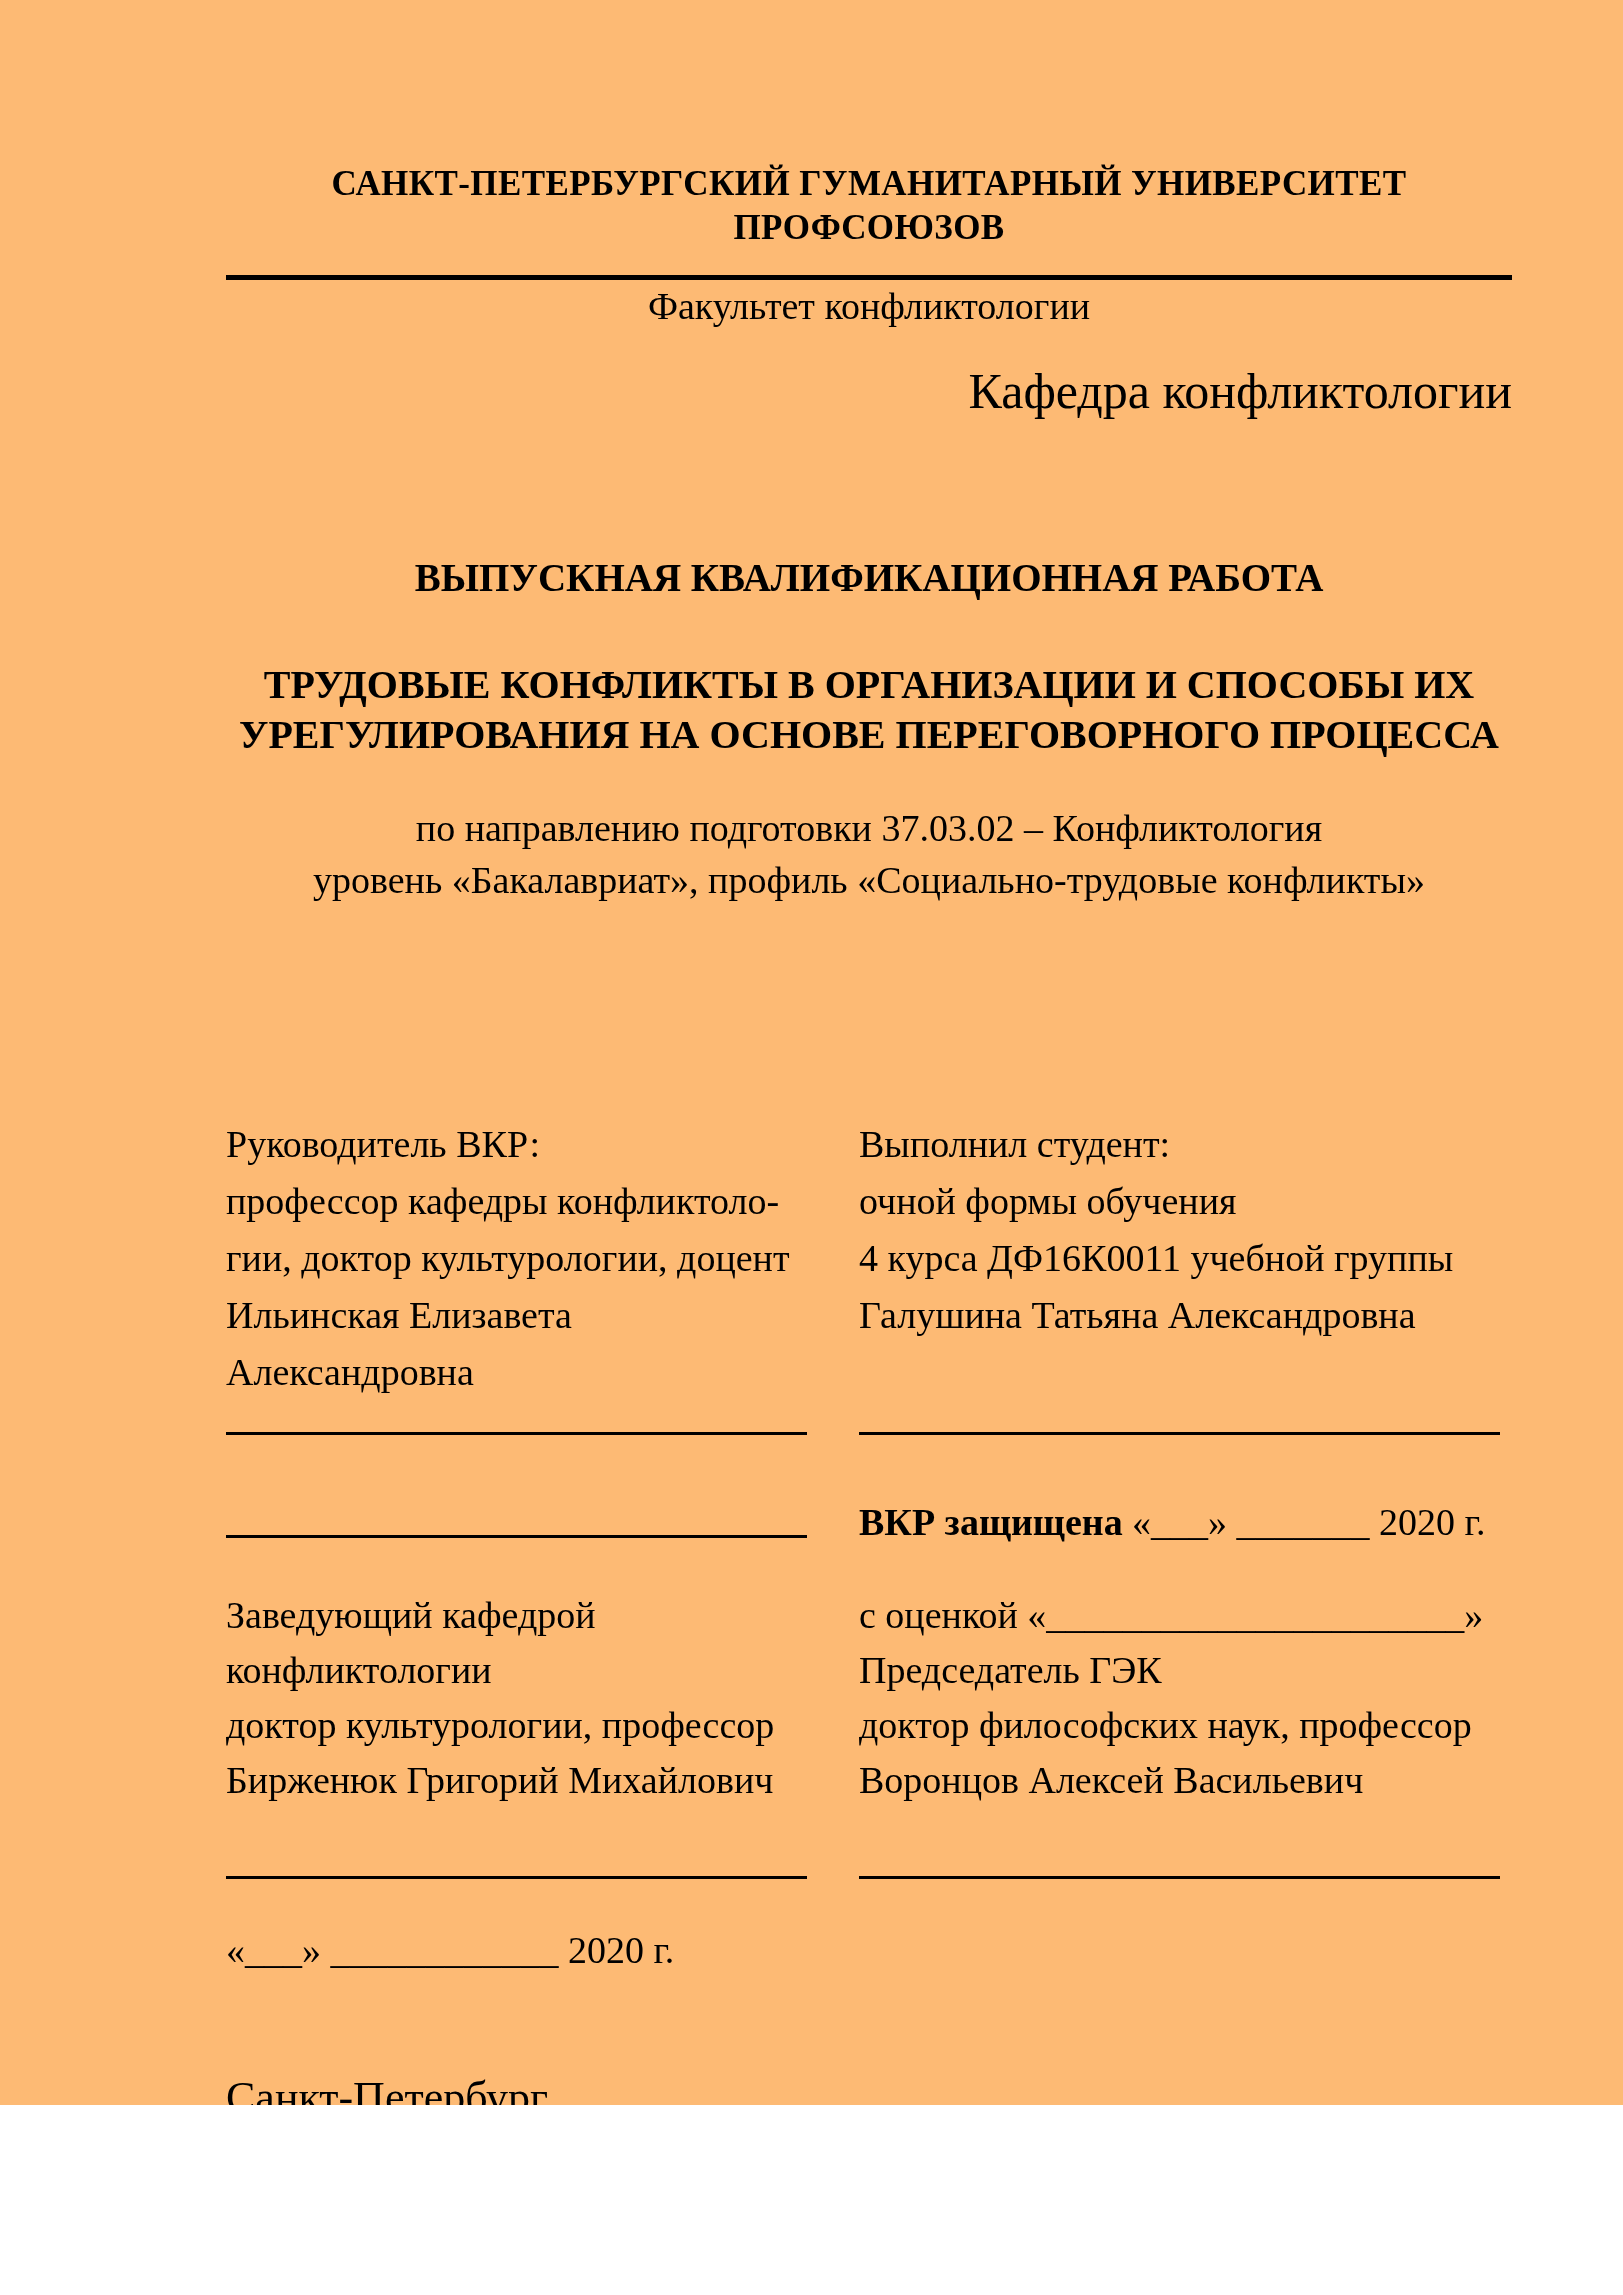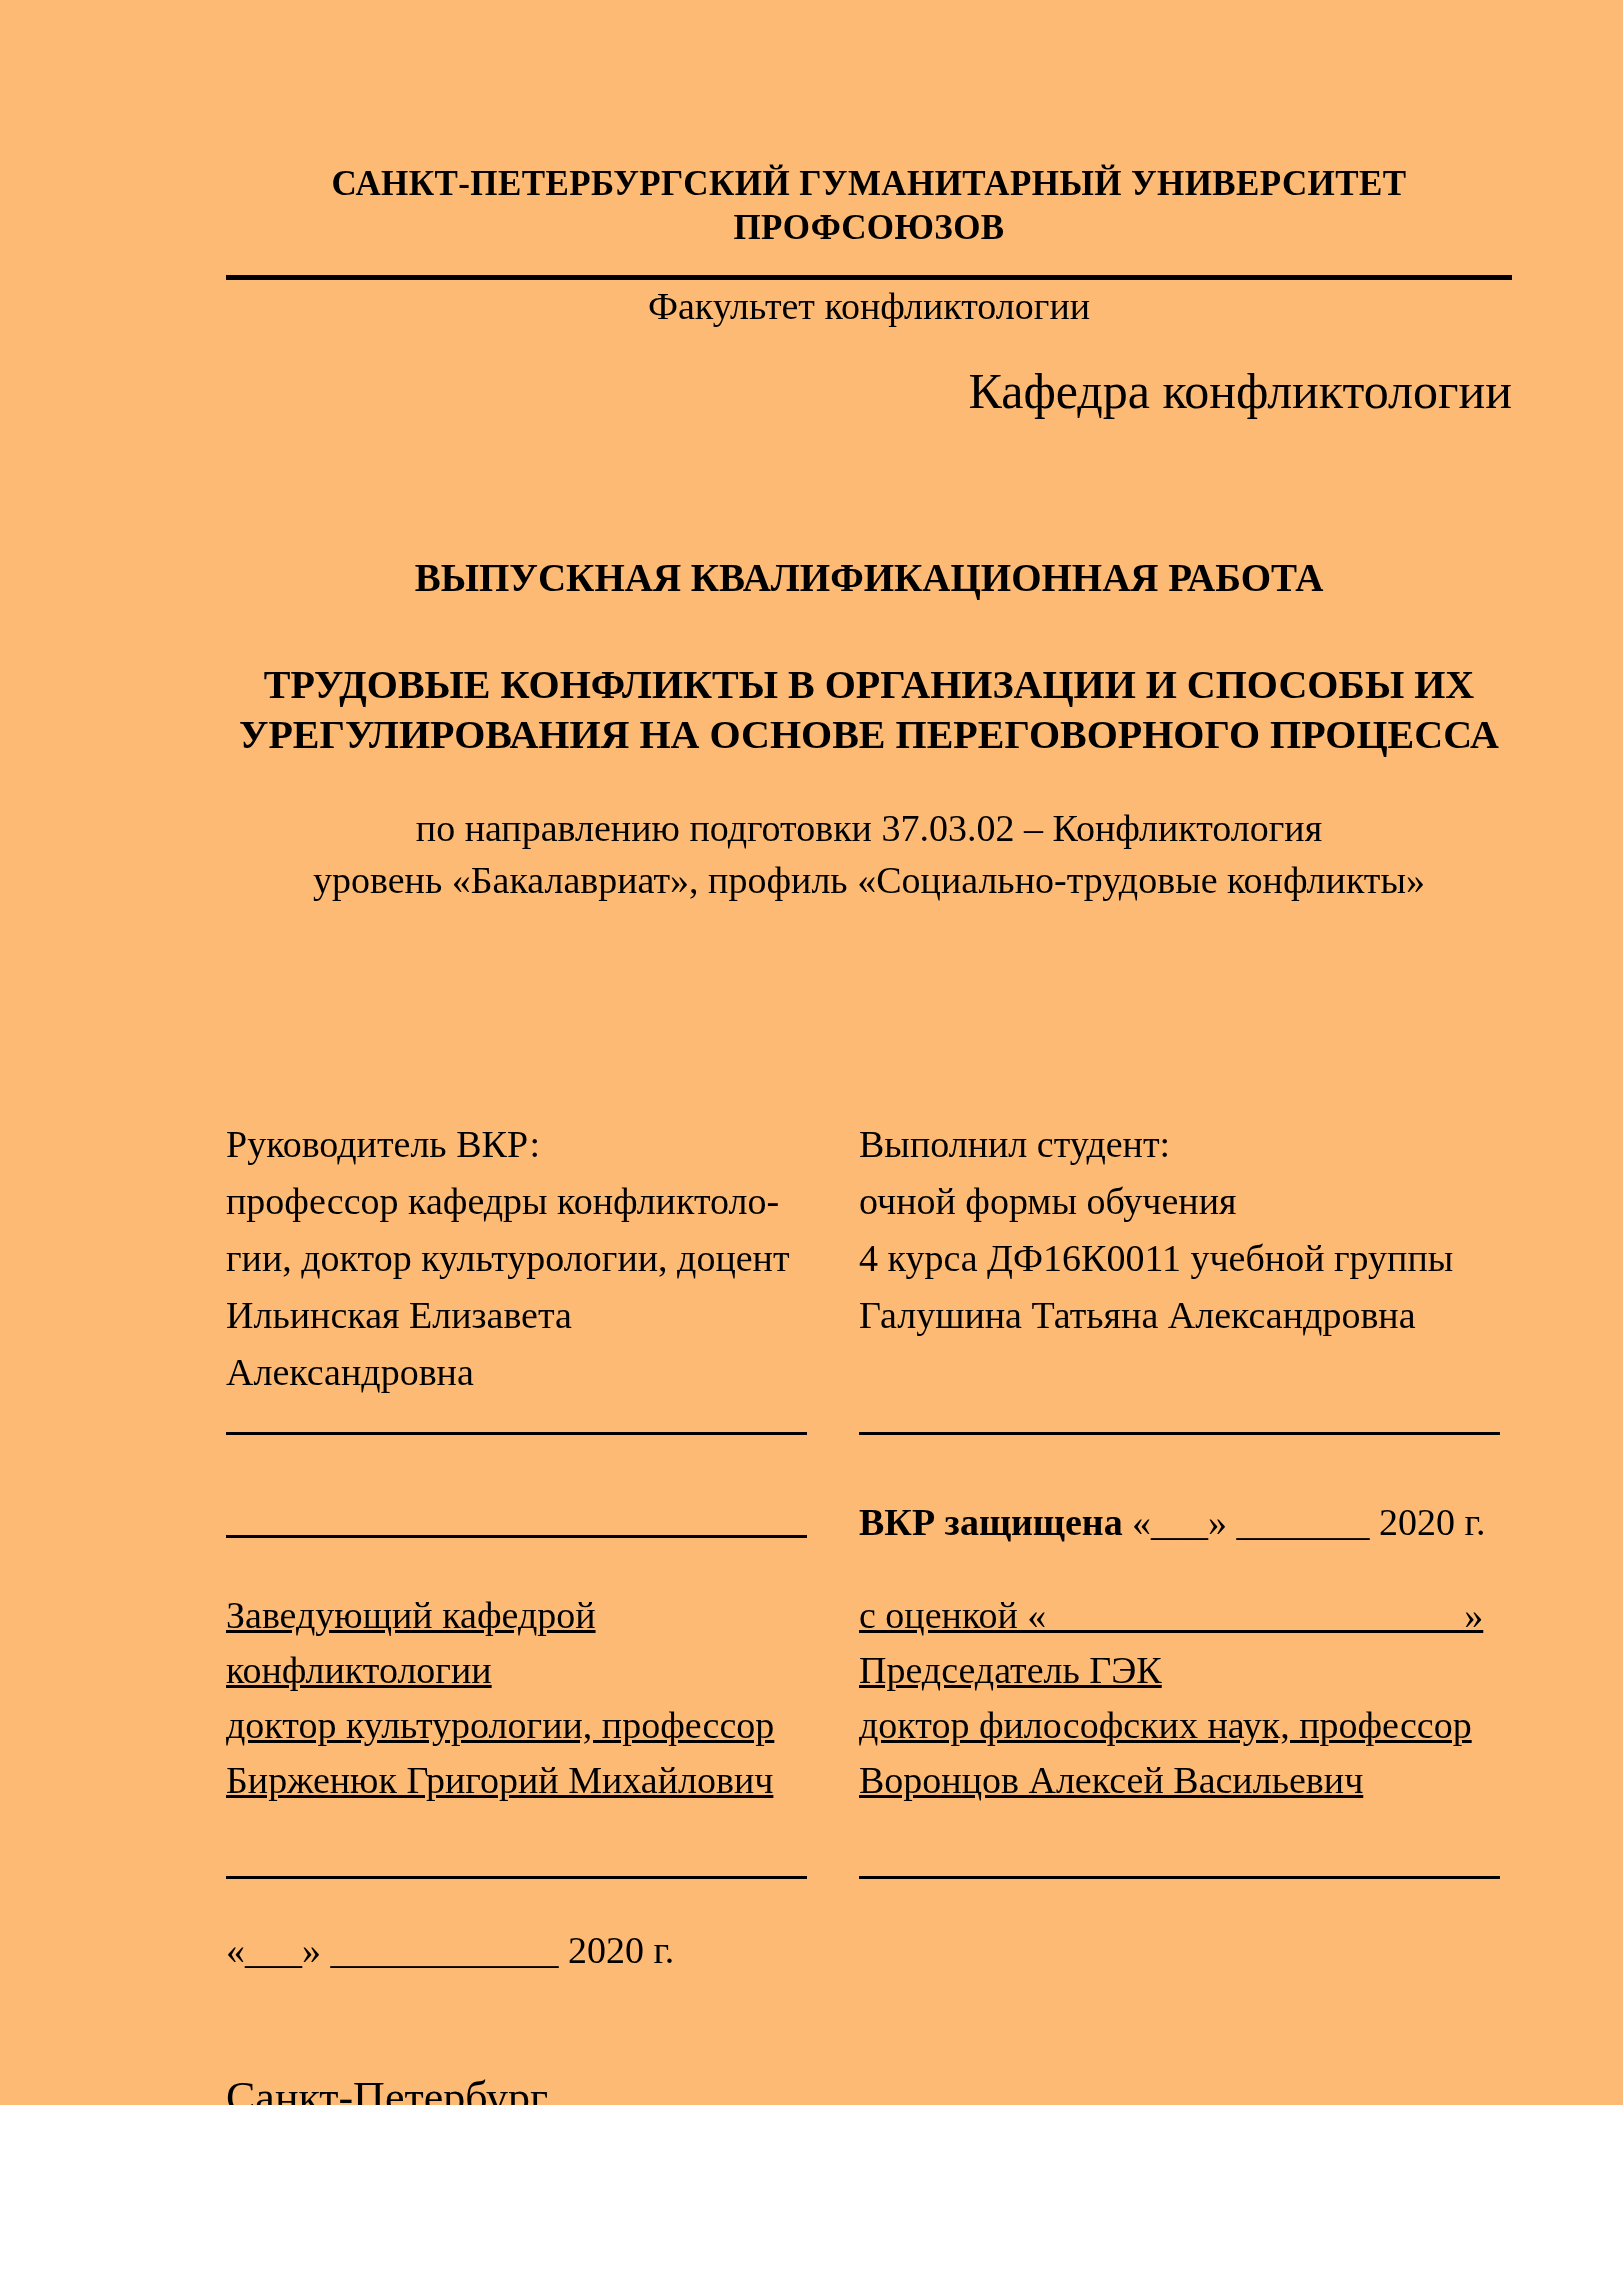--- a/index.html
+++ b/index.html
@@ -22,21 +22,21 @@
   .sig-line{height:0;border-bottom:3.9px solid #000000;}
   .sig-left{width:581px;}
   .sig-right{width:641px;}
   .row2{margin-top:65px;height:44px;}
   .row2 .cell-left{display:flex;align-items:flex-end;}
   .row2 .sig-left{margin-bottom:6.3px;}
   .defended{line-height:44px;white-space:nowrap;}
   .defended .b{font-weight:bold;}
   .defended .rest{margin-left:9.4px;}
   .cols2{margin-top:44px;}
-  .cols2 .line{line-height:55px;text-decoration:underline;}
+  .cols2 .line{line-height:55px;}
   .sigrow3{margin-top:68px;}
   .daterow{margin-top:49px;line-height:44px;}
   .footer{margin-top:103px;text-align:left;line-height:46px;font-size:44px;}
 </style>
 </head>
 <body>
 
 <div class="page">
   <div class="content">
 

